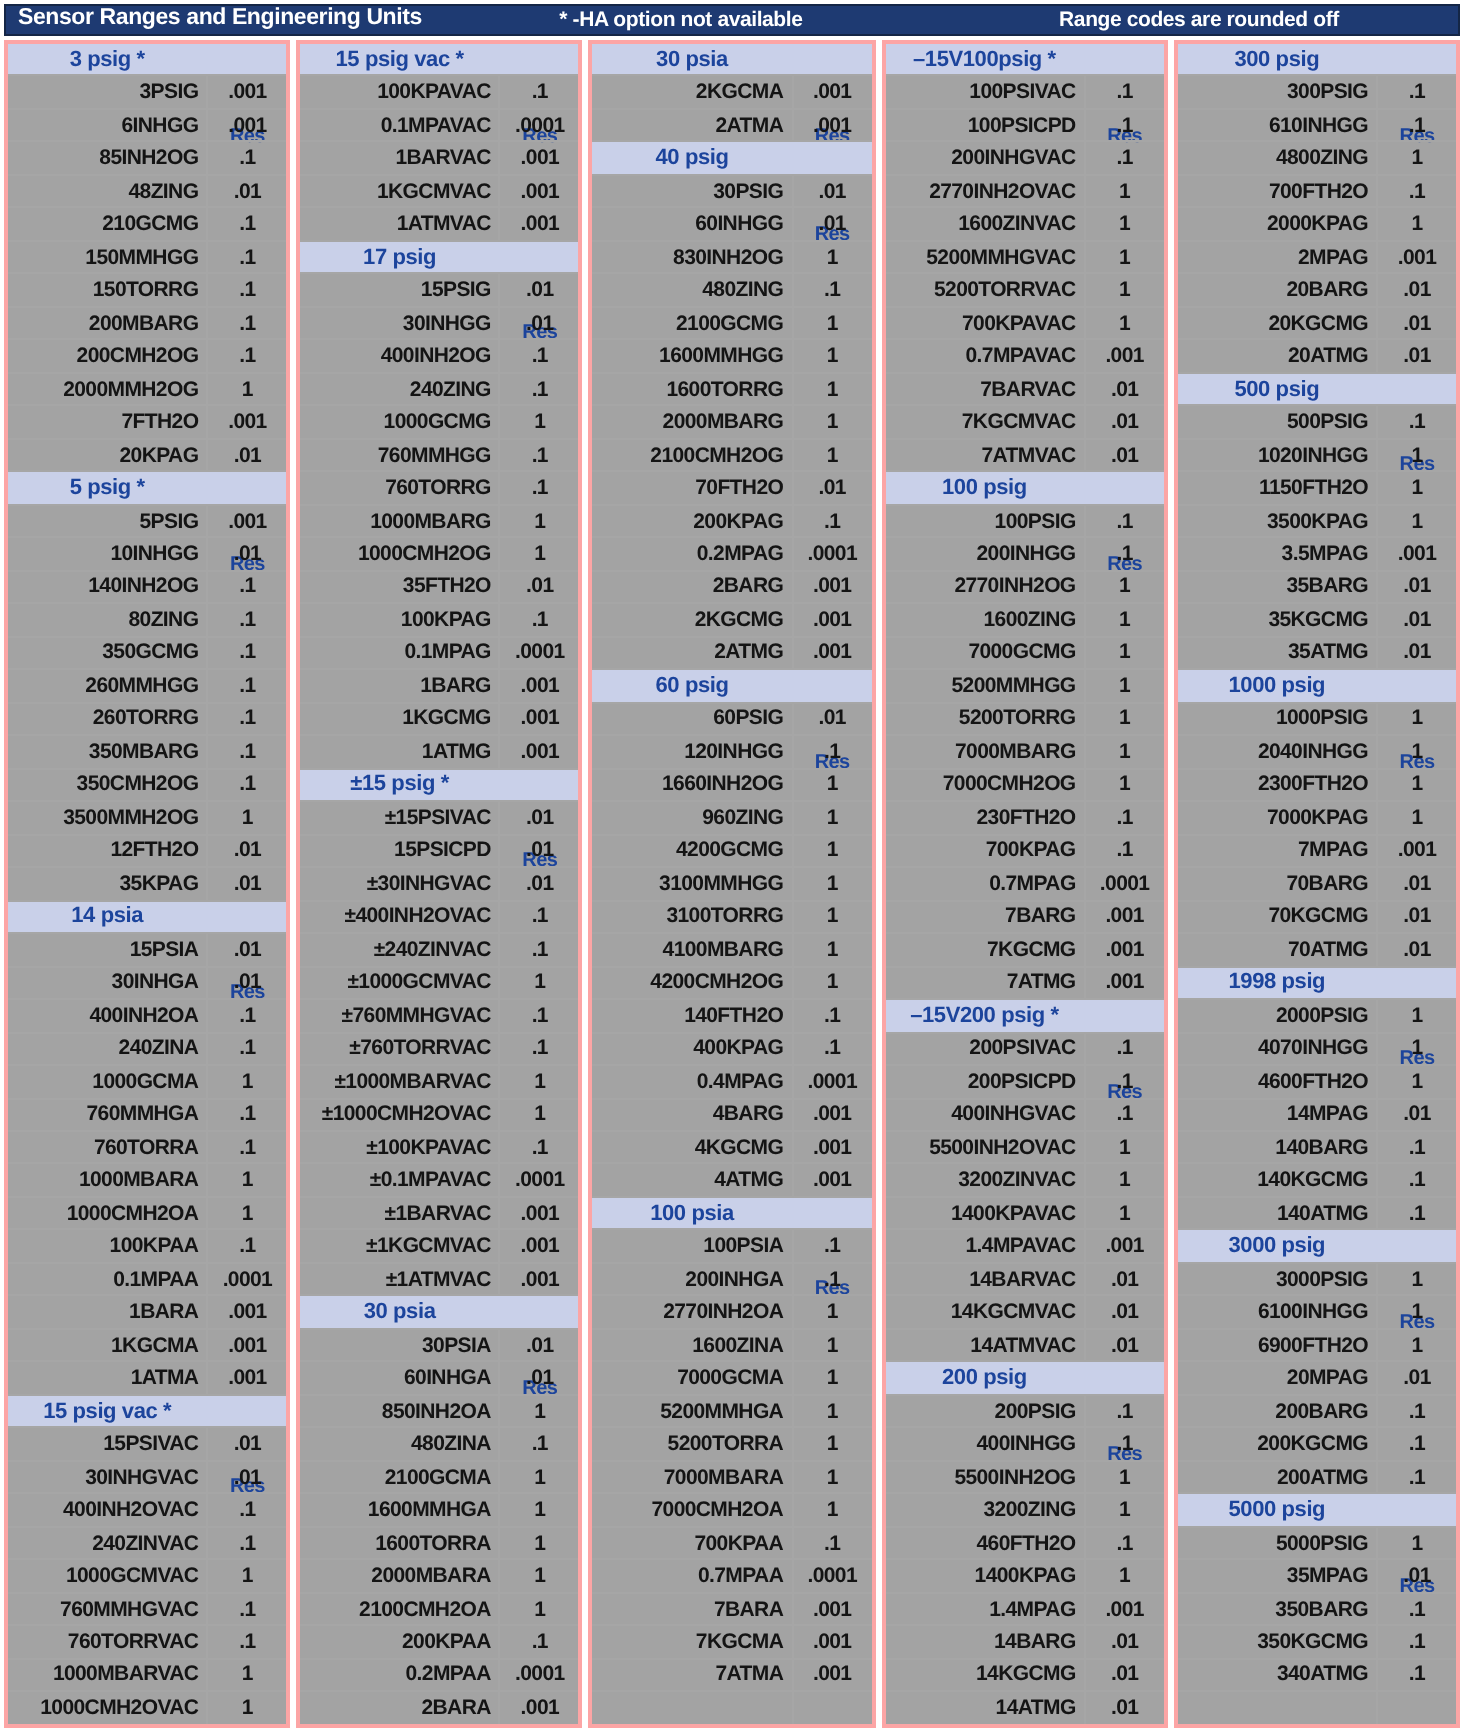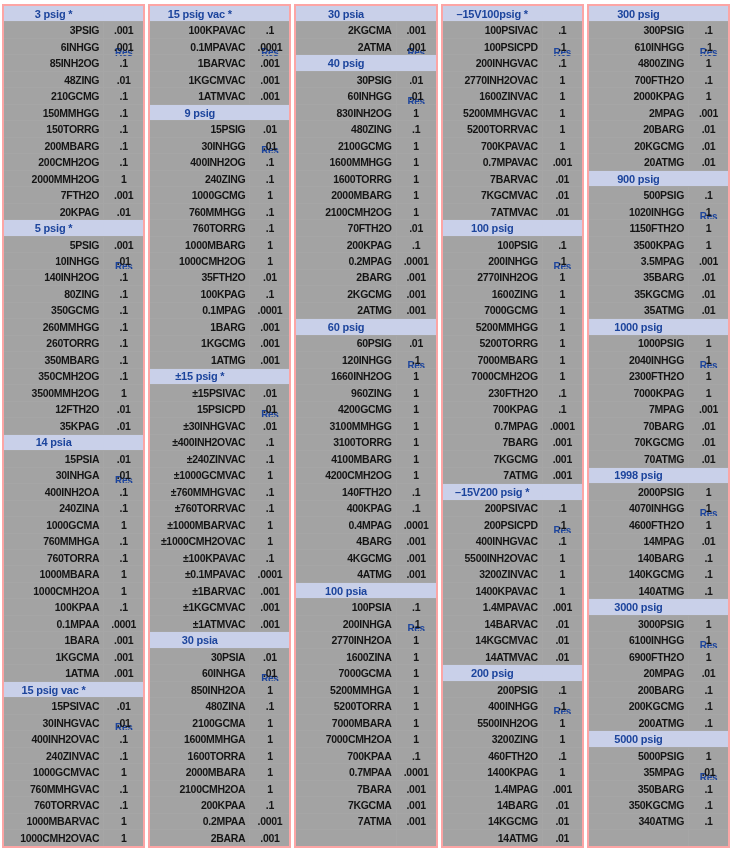--- a/index.html
+++ b/index.html
@@ -46,20 +46,29 @@
   .row.header .cell-range {
     justify-content:center; padding-right:0;
     color:#1c449c; font-size:11px; letter-spacing:-0.2px;
   }
   .row.header .cell-res { color:#1c449c; font-size:10px;margin-top:46px; }
 </style>
 </head>
 <body>
 
 <div class="sheet">
+  <div class="titlebar">
+    <span class="tb-title">Sensor Ranges and Engineering Units</span>
+    <span class="tb-zone">
+      <span class="tb-note">* -HA option not available</span>
+    </span>
+    <span class="tb-zone">
+      <span class="tb-note">Range codes are rounded off</span>
+    </span>
+  </div>
   <div class="groups" id="table-groups">
       <div class="group">
         <div class="row header">
           <div class="cell-range">3 psig *</div>
           <div class="cell-res">Res</div>
         </div>
         <div class="row">
           <div class="cell-range">3PSIG</div>
           <div class="cell-res">.001</div>
         </div>
@@ -279,21 +288,21 @@
         </div>
         <div class="row">
           <div class="cell-range">1KGCMVAC</div>
           <div class="cell-res">.001</div>
         </div>
         <div class="row">
           <div class="cell-range">1ATMVAC</div>
           <div class="cell-res">.001</div>
         </div>
         <div class="row header">
-          <div class="cell-range">9 psig</div>
+          <div class="cell-range">17 psig</div>
           <div class="cell-res">Res</div>
         </div>
         <div class="row">
           <div class="cell-range">15PSIG</div>
           <div class="cell-res">.01</div>
         </div>
         <div class="row">
           <div class="cell-range">30INHGG</div>
           <div class="cell-res">.01</div>
         </div>
@@ -913,21 +922,21 @@
         </div>
         <div class="row">
           <div class="cell-range">20KGCMG</div>
           <div class="cell-res">.01</div>
         </div>
         <div class="row">
           <div class="cell-range">20ATMG</div>
           <div class="cell-res">.01</div>
         </div>
         <div class="row header">
-          <div class="cell-range">900 psig</div>
+          <div class="cell-range">500 psig</div>
           <div class="cell-res">Res</div>
         </div>
         <div class="row">
           <div class="cell-range">500PSIG</div>
           <div class="cell-res">.1</div>
         </div>
         <div class="row">
           <div class="cell-range">1020INHGG</div>
           <div class="cell-res">1</div>
         </div>

